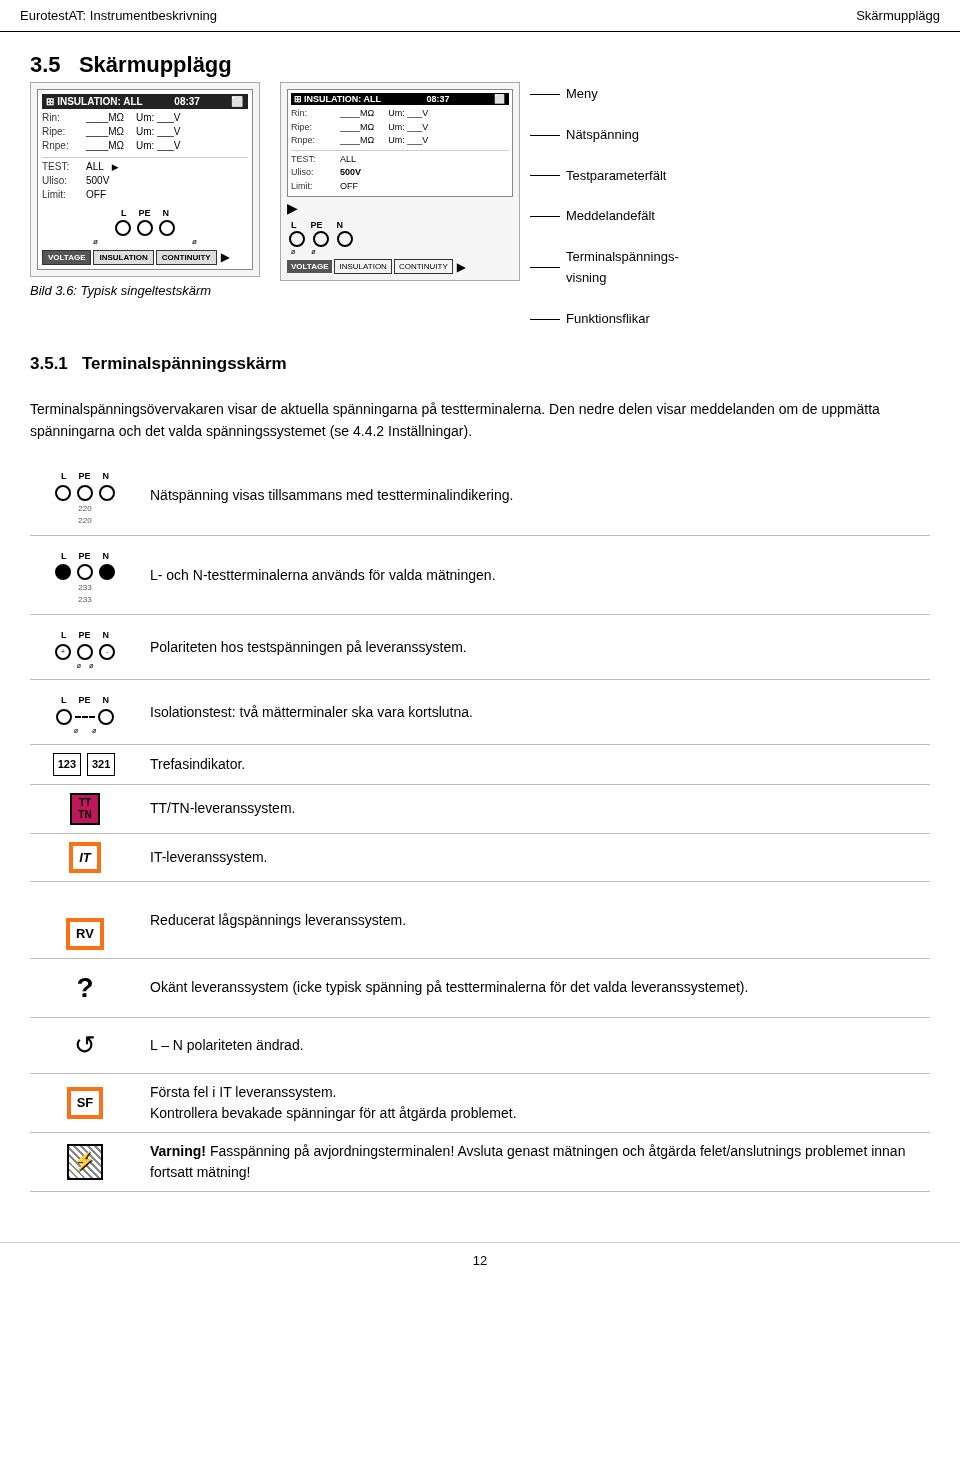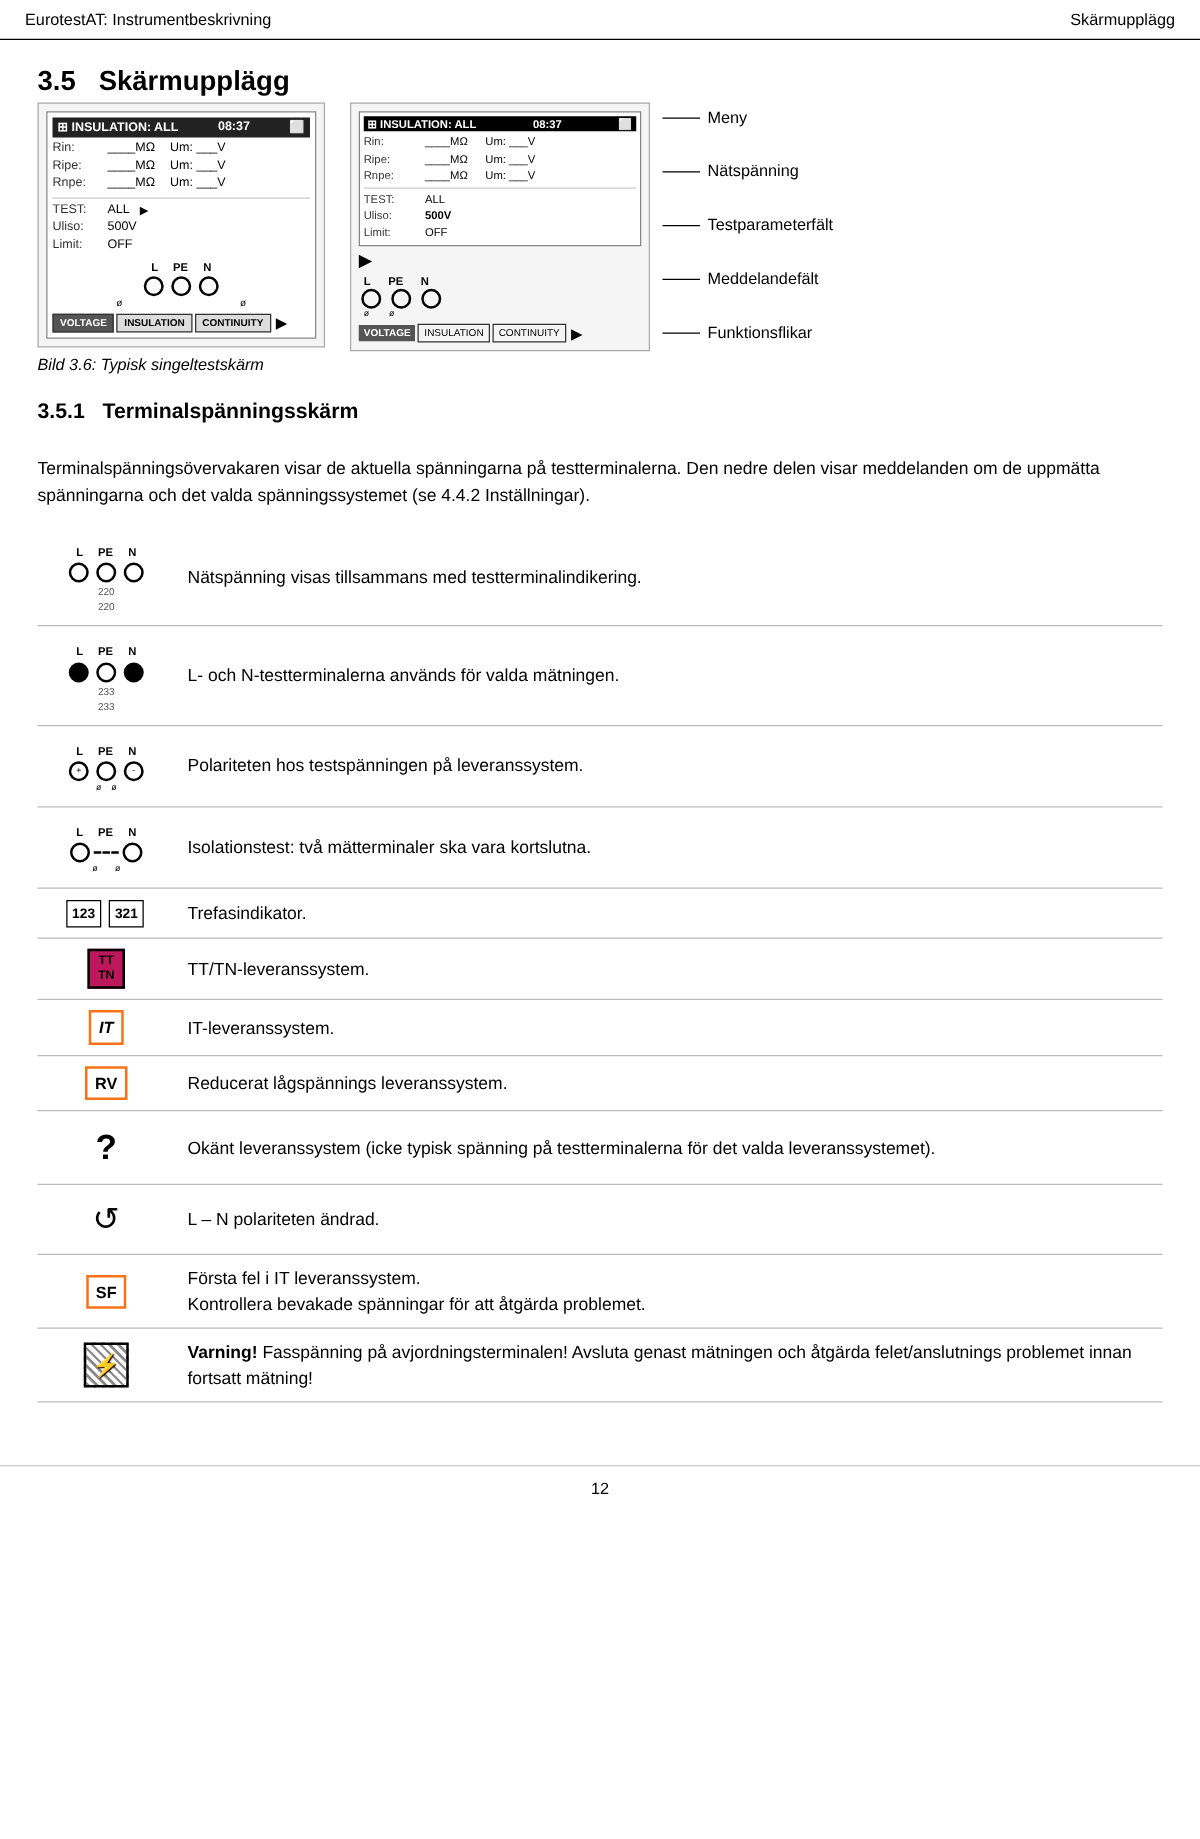--- a/index.html
+++ b/index.html
@@ -228,21 +228,21 @@
       font-weight: bold;
       border: 1px solid #000;
       padding: 2px 4px;
       display: inline-block;
       margin-right: 2px;
     }
 
     .sys-box {
       font-size: 11px;
       font-weight: bold;
-      border: 2px solid #f97316;
+      border: 4px solid #f97316;
       padding: 2px 6px;
       display: inline-block;
       background: #fff;
     }
 
     .tt-box {
       font-size: 11px;
       font-weight: bold;
       border: 2px solid #000;
       padding: 2px 6px;
@@ -493,20 +493,24 @@
         <div class="annotation-item">
           <div class="annotation-line"></div>
           <span>Testparameterfält</span>
         </div>
         <div class="annotation-item">
           <div class="annotation-line"></div>
           <span>Meddelandefält</span>
         </div>
         <div class="annotation-item">
           <div class="annotation-line"></div>
+          <span>Terminalspännings-<br>visning</span>
+        </div>
+        <div class="annotation-item">
+          <div class="annotation-line"></div>
           <span>Funktionsflikar</span>
         </div>
       </div>
     </div>
   </div>
 
   <div class="subsection-title">
     <span>3.5.1</span>
     &nbsp;
     <span>Terminalspänningsskärm</span>
@@ -626,21 +630,21 @@
 
       <tr>
         <td>
           <div class="sys-box" style="font-size:13px; font-weight:bold; font-style:italic;">IT</div>
         </td>
         <td>IT-leveranssystem.</td>
       </tr>
 
       <tr>
         <td>
-          <div class="sys-box" style="font-size:13px; font-weight:bold;">RV</div>
+          <div class="sys-box" style="font-size:13px; font-weight:bold;margin-top:28px;">RV</div>
         </td>
         <td>Reducerat lågspännings leveranssystem.</td>
       </tr>
 
       <tr>
         <td>
           <div style="font-size:28px; font-weight:bold; text-align:center;">?</div>
         </td>
         <td>Okänt leveranssystem (icke typisk spänning på testterminalerna för det valda leveranssystemet).</td>
       </tr>

